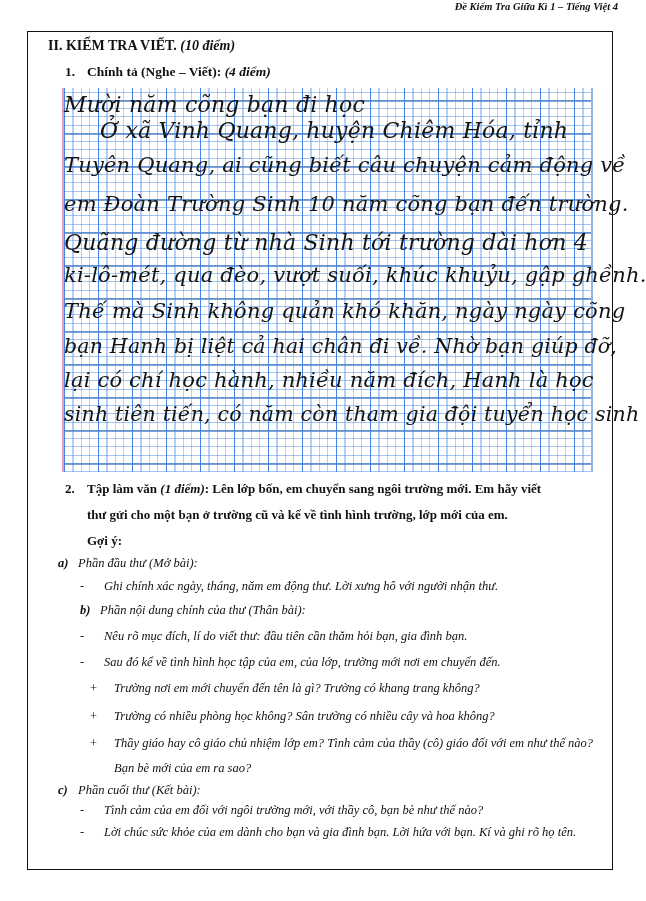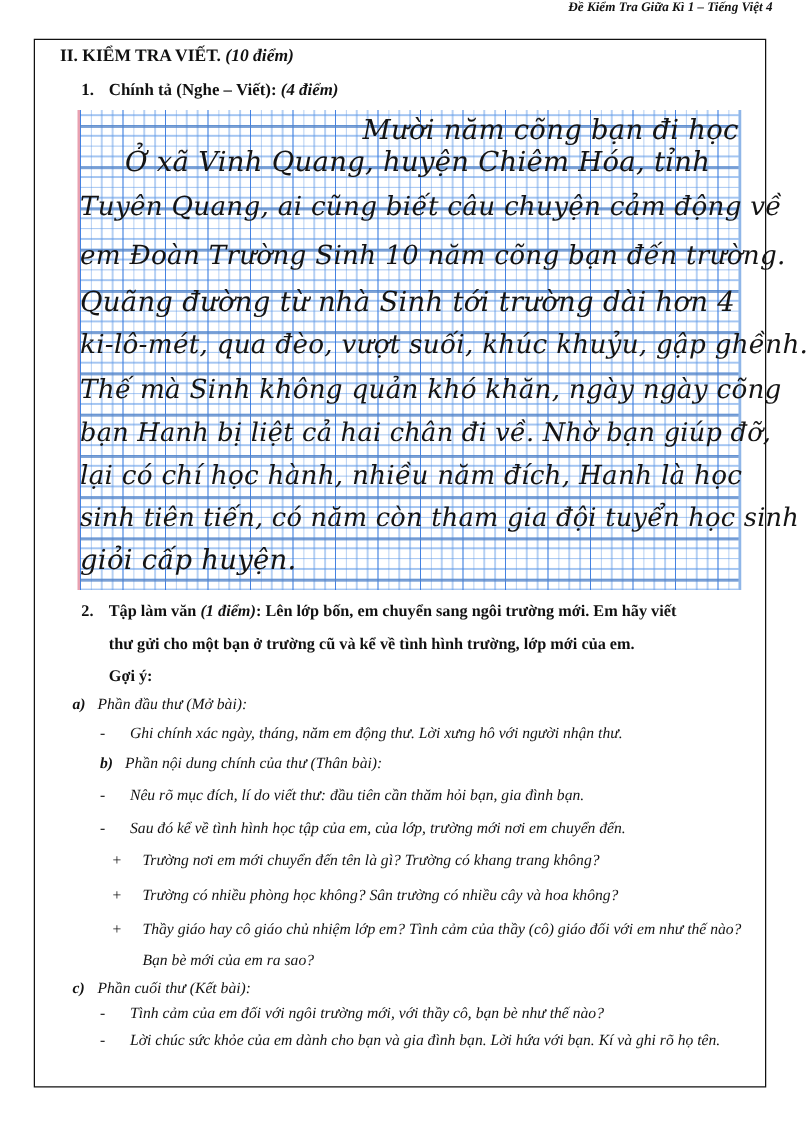--- a/index.html
+++ b/index.html
@@ -18,21 +18,21 @@
       linear-gradient(to bottom, rgba(80,130,200,0.75) 0, rgba(80,130,200,0.75) 2px, transparent 2px),
       linear-gradient(to right, rgba(40,110,220,0.8) 0, rgba(40,110,220,0.8) 1px, transparent 1px),
       repeating-linear-gradient(to bottom, rgba(90,150,230,0.55) 0, rgba(90,150,230,0.55) 1px, transparent 1px, transparent 8.25px),
       repeating-linear-gradient(to right, rgba(90,150,230,0.45) 0, rgba(90,150,230,0.45) 1px, transparent 1px, transparent 8.5px);
     background-size: 100% 33px, 34px 100%, 100% 33px, 34px 100%;
     background-position: 0 12px, 0 0, 0 12px, 0 0;
     border-left:2px solid #e8a0b0; border-right:2px solid #8fb6e8; box-sizing:border-box;
   }
   .hw { position:absolute; left:0; width:100%; font-family:"DejaVu Serif", serif; font-style:italic;
         font-size:22px; color:#141414; white-space:nowrap; letter-spacing:0.2px; line-height:33px; }
-  .hw.title { text-align:right; }
+  .hw.title { text-align:left; }
 
   .q2 { position:absolute; left:65px; top:476px; width:540px; font-size:13px; font-weight:bold; line-height:26px; }
   .q2 .num { display:inline-block; width:22px; }
   .q2 .indent { padding-left:22px; }
   .sec { position:absolute; left:58px; font-size:12.5px; font-style:italic; }
   .sec b { display:inline-block; width:20px; font-weight:bold; }
   .item { position:absolute; font-size:12.5px; font-style:italic; width:500px; line-height:25px; }
   .item .mk { position:absolute; left:-24px; font-style:normal; }
 </style>
 </head>
@@ -56,21 +56,20 @@
   <div class="hw title" style="top:0px;">Mười năm cõng bạn đi học</div>
   <div class="hw" style="top:26px; padding-left:36px;">Ở xã Vinh Quang, huyện Chiêm Hóa, tỉnh</div>
   <div class="hw" style="top:61px; font-size:21px;">Tuyên Quang, ai cũng biết câu chuyện cảm động về</div>
   <div class="hw" style="top:100px; font-size:21px;">em Đoàn Trường Sinh 10 năm cõng bạn đến trường.</div>
   <div class="hw" style="top:138px;">Quãng đường từ nhà Sinh tới trường dài hơn 4</div>
   <div class="hw" style="top:171px; font-size:21px;">ki-lô-mét, qua đèo, vượt suối, khúc khuỷu, gập ghềnh.</div>
   <div class="hw" style="top:207px; font-size:21px;">Thế mà Sinh không quản khó khăn, ngày ngày cõng</div>
   <div class="hw" style="top:242px; font-size:20.5px;">bạn Hanh bị liệt cả hai chân đi về. Nhờ bạn giúp đỡ,</div>
   <div class="hw" style="top:276px; font-size:21px;">lại có chí học hành, nhiều năm đích, Hanh là học</div>
   <div class="hw" style="top:310px; font-size:20.5px;">sinh tiên tiến, có năm còn tham gia đội tuyển học sinh</div>
-  <div class="hw" style="top:344px;">giỏi cấp huyện.</div>
 </div>
 
 <div class="q2">
   <div>
     <span class="num">2.</span><span>Tập làm văn</span>
     <i>(1 điểm)</i><span>: Lên lớp bốn, em chuyển sang ngôi trường mới. Em hãy viết</span>
   </div>
   <div class="indent">thư gửi cho một bạn ở trường cũ và kể về tình hình trường, lớp mới của em.</div>
   <div class="indent">Gợi ý:</div>
 </div>

